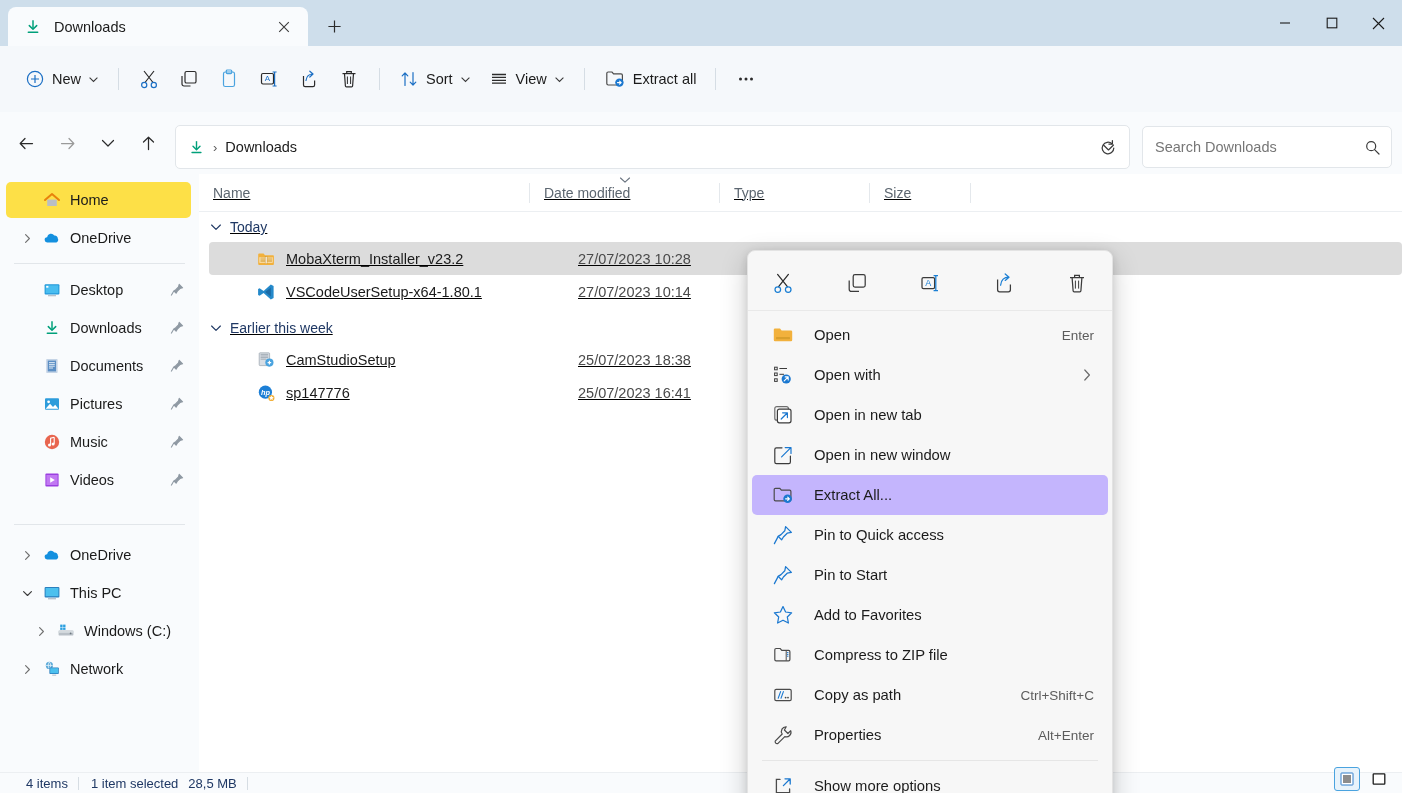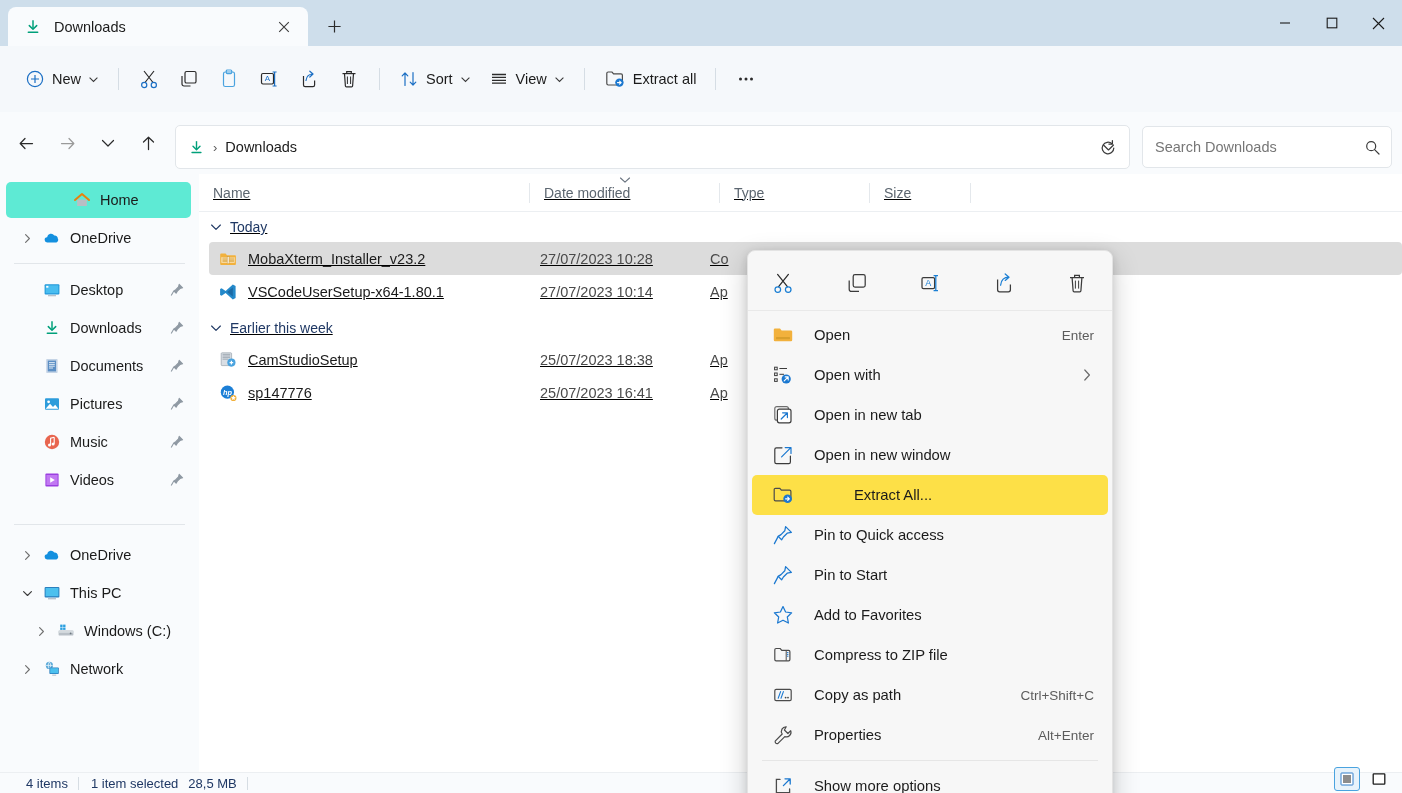--- a/index.html
+++ b/index.html
@@ -125,21 +125,21 @@
     padding-top: 6px;
     overflow: hidden;
   }
   .navitem {
     position: relative;
     display: flex; align-items: center;
     height: 36px; margin: 2px 8px 2px 6px;
     border-radius: 5px;
     padding-right: 6px;
   }
-  .navitem.selected { background: #5eead4; padding-left: 30px; }
+  .navitem.selected { background: #fde047; }
   .navitem .expander {
     width: 22px; height: 22px; flex: 0 0 auto;
     display: flex; align-items: center; justify-content: center;
     margin-left: 10px;
   }
   .navitem .expander.empty { visibility: hidden; }
   .navitem .ni-icon { width: 18px; height: 18px; margin: 0 9px 0 5px; flex: 0 0 auto;
     display: flex; align-items: center; justify-content: center; }
   .navitem .ni-label { font-size: 14.5px; color: #1b1b1b; white-space: nowrap; }
   .navitem .pin { margin-left: auto; width: 16px; height: 16px; flex: 0 0 auto; }
@@ -179,21 +179,21 @@
     display: flex; align-items: center;
     height: 30px; padding-left: 10px;
     font-size: 14px; color: #1f3864;
   }
   .grouphdr .gchev { width: 14px; height: 14px; margin-right: 7px; flex: 0 0 auto; }
   .frow {
     display: flex; align-items: center;
     height: 33px;
     margin: 0 0 0 10px;
     border-radius: 4px;
-    font-size: 14.5px; color: #1b1b1b;
+    font-size: 14.5px; color: #1b1b1b; padding-left: 38px;
   }
   .frow.selected { background: #dcdcdc; }
   .frow .fname { display: flex; align-items: center; width: 331px; padding-left: 10px; }
   .frow .fname .ficon { width: 18px; height: 18px; margin-right: 11px; flex: 0 0 auto;
     display: flex; align-items: center; justify-content: center; }
   .frow .fdate { width: 170px; color: #4a4a4a; }
   .frow .ftype { width: 140px; color: #4a4a4a; }
   .frow .fsize { width: 100px; color: #4a4a4a; }
 
   
@@ -244,21 +244,21 @@
   .ctx-list { padding: 4px 0 6px 0; }
   .ctx-item {
     position: relative;
     display: flex; align-items: center;
     height: 40px;
     margin: 0 4px;
     border-radius: 5px;
     padding-left: 20px; padding-right: 14px;
     font-size: 14.8px; color: #1b1b1b;
   }
-  .ctx-item.hl { background: #fde047; gap: 40px; }
+  .ctx-item.hl { background: #c4b5fd; }
   .ctx-item .ci-icon {
     width: 22px; height: 22px; margin-right: 20px; flex: 0 0 auto;
     display: flex; align-items: center; justify-content: center;
   }
   .ctx-item .ci-label { white-space: nowrap; }
   .ctx-item .ci-accel { margin-left: auto; font-size: 13.5px; color: #5c5c5c; }
   .ctx-item .ci-sub { margin-left: auto; width: 14px; height: 14px; }
   .ctx-sep { height: 1px; background: #e6e6e6; margin: 5px 14px; }
 
   svg { display: block; }

